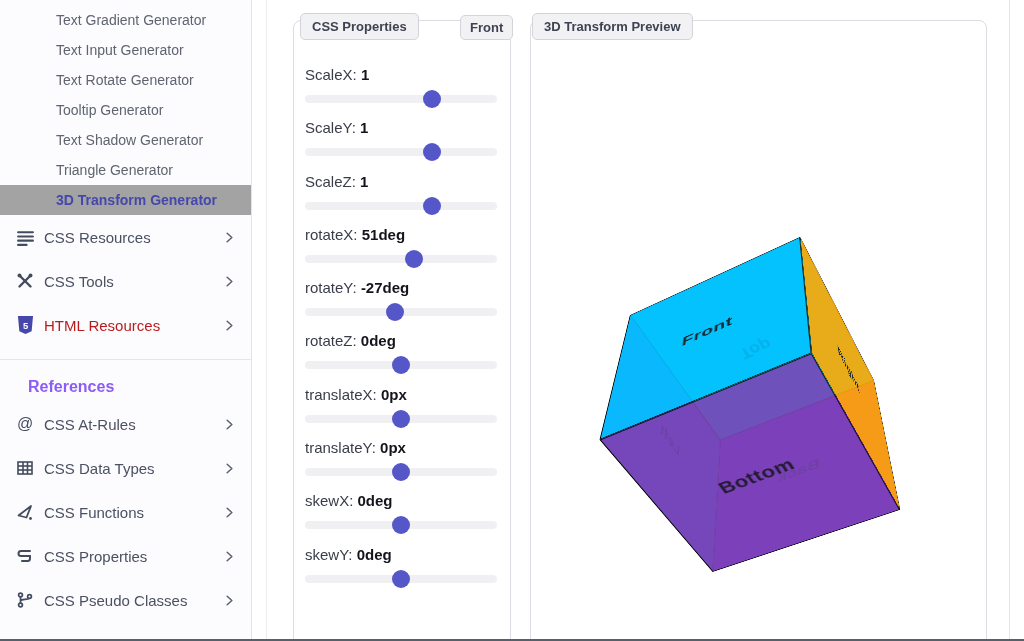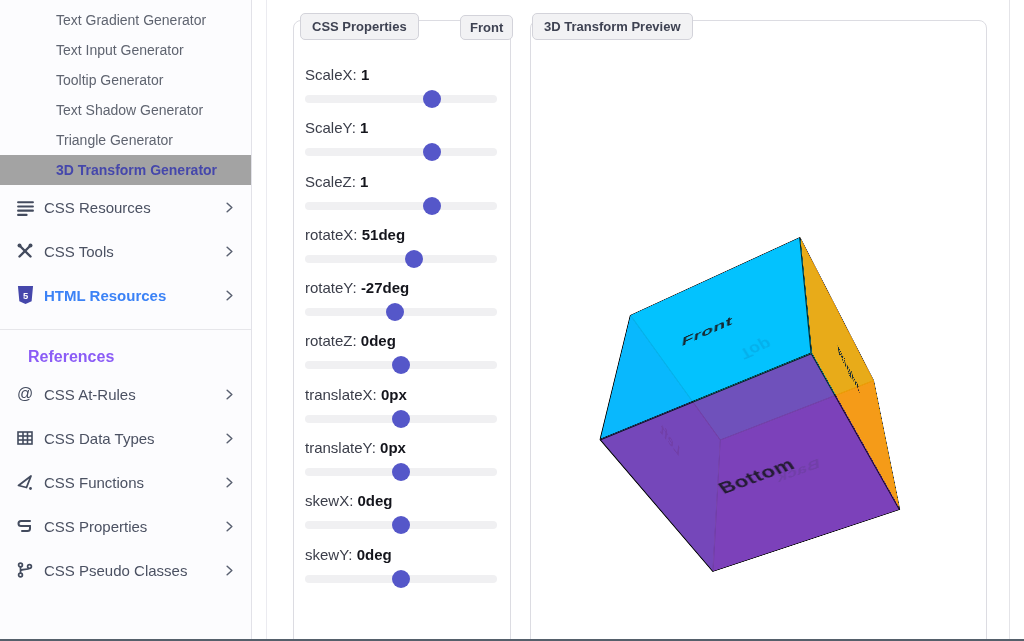--- a/index.html
+++ b/index.html
@@ -50,20 +50,21 @@
     border:1px solid #000;opacity:.9;display:flex;align-items:center;justify-content:center;
     font-weight:bold;font-size:20px;color:#15161e;letter-spacing:.5px;}
 </style>
 </head>
 <body>
 
 <div class="sidebar">
   <div class="gen-list" id="gen-list">
       <div class="gen-item">Text Gradient Generator</div>
       <div class="gen-item">Text Input Generator</div>
+      <div class="gen-item">Text Rotate Generator</div>
       <div class="gen-item">Tooltip Generator</div>
       <div class="gen-item">Text Shadow Generator</div>
       <div class="gen-item">Triangle Generator</div>
       <div class="gen-item active" style="background: #a3a3a3; color: rgb(69, 71, 171);">3D Transform Generator</div>
     </div>
   <div id="sec-list">
       <div class="sec-row">
         <span class="sec-icon">
           <svg viewBox="0 0 18 18" width="19" height="19">
             <g stroke="#434b5e" stroke-width="2" stroke-linecap="round">
@@ -99,21 +100,21 @@
           </svg>
         </span>
       </div>
       <div class="sec-row">
         <span class="sec-icon">
           <svg viewBox="0 0 18 20" width="17" height="19">
             <path d="M1 0 h16 l-1.5 16 L9 19 2.5 16 Z" fill="#4547AB"></path>
             <text x="9" y="13.5" font-size="10" font-weight="bold" fill="#fff" text-anchor="middle">5</text>
           </svg>
         </span>
-        <span class="sec-label" style="color: #3b82f6; font-weight: bold;">HTML Resources</span>
+        <span class="sec-label" style="color: #b91c1c;">HTML Resources</span>
         <span class="sec-chev">
           <svg viewBox="0 0 16 16" width="15" height="15">
             <polyline points="5.5,3.5 10.5,8 5.5,12.5" fill="none" stroke="#596070" stroke-width="1.6" stroke-linecap="round" stroke-linejoin="round"></polyline>
           </svg>
         </span>
       </div>
     </div>
   <div class="side-divider"></div>
   <div class="refs-title">References</div>
   <div id="ref-list">

